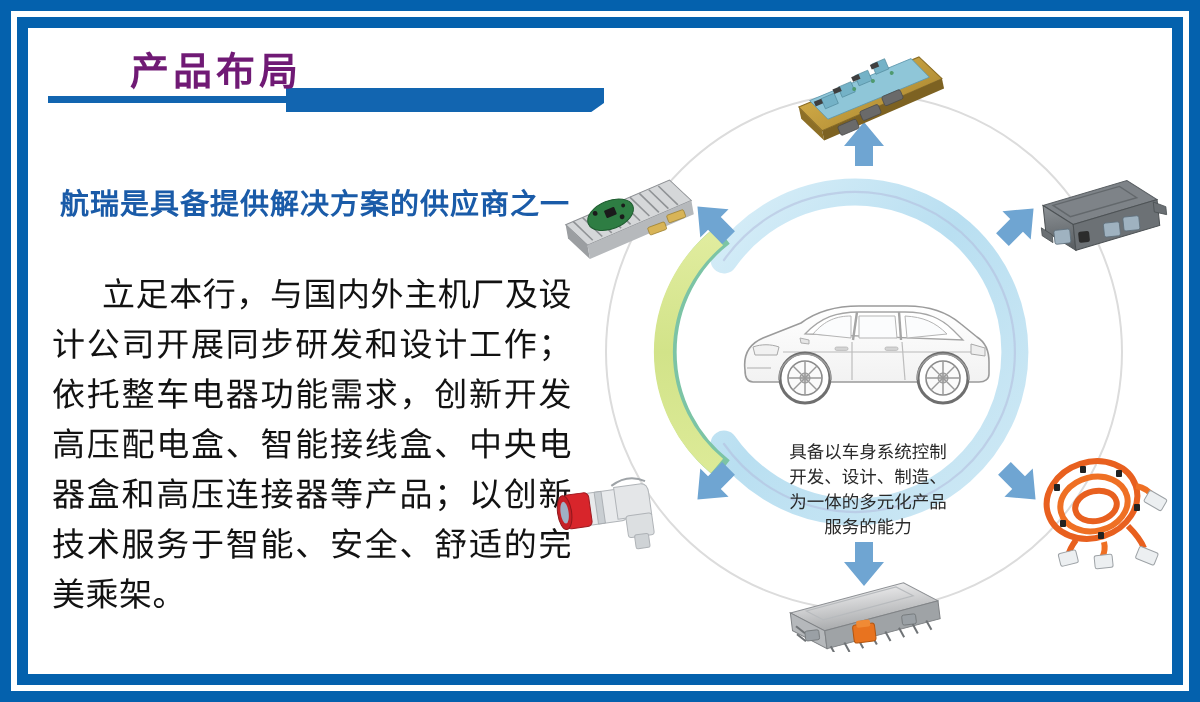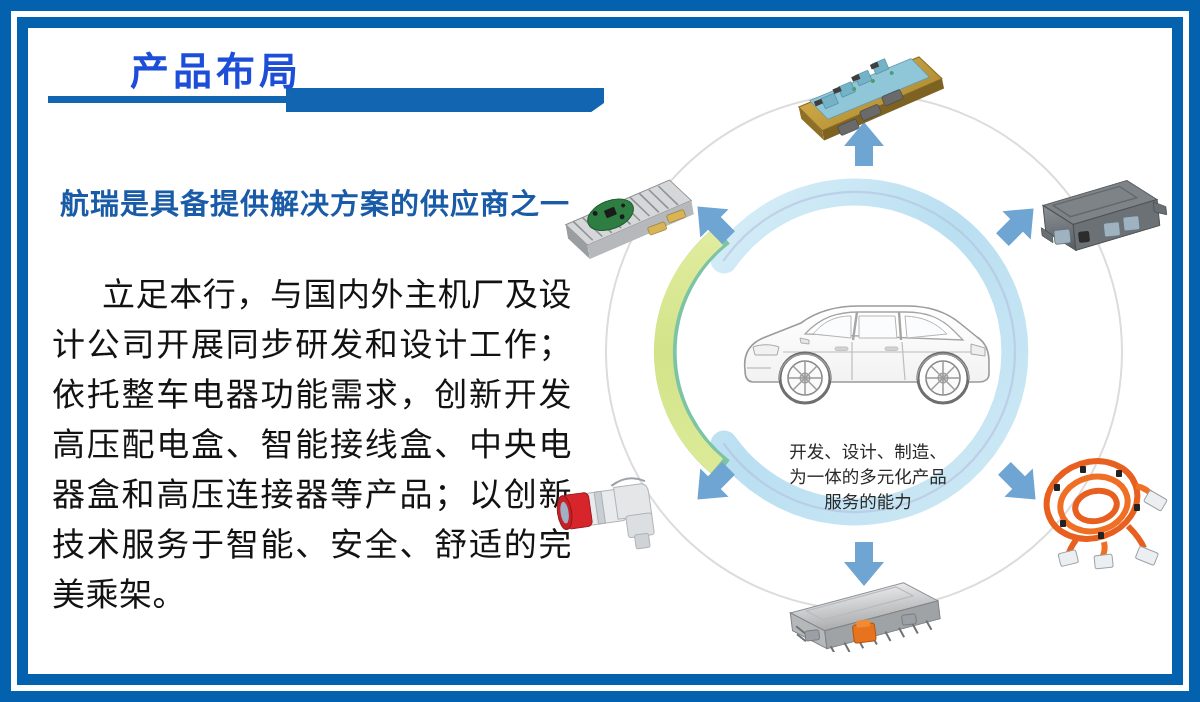--- a/index.html
+++ b/index.html
@@ -55,21 +55,21 @@
     height: 72px;
   }
   .title-text {
     position: absolute;
     left: 92px;
     top: 8px;
     font-family: "DejaVu Sans", "Liberation Sans", sans-serif;
     font-weight: bold;
     font-size: 39px;
     letter-spacing: 4px;
-    color: #1d4ed8;
+    color: #701a75;
     line-height: 48px;
     white-space: nowrap;
     z-index: 3;
   }
   
   .title-rule {
     position: absolute;
     left: 10px;
     top: 56px;
     width: 300px;
@@ -474,19 +474,20 @@
           <g fill="#9aa0a5" stroke="#6f7376" stroke-width="0.8">
             <rect x="-60" y="2" width="14" height="10" rx="2"></rect>
             <rect x="38" y="-2" width="14" height="10" rx="2"></rect>
           </g>
         </g>
       </g>
 
     </svg>
 
     <div class="center-text">
+      <div>具备以车身系统控制</div>
       <div>开发、设计、制造、</div>
       <div>为一体的多元化产品</div>
       <div>服务的能力</div>
     </div>
 
   </div>
 </div>
 
 </body></html>

